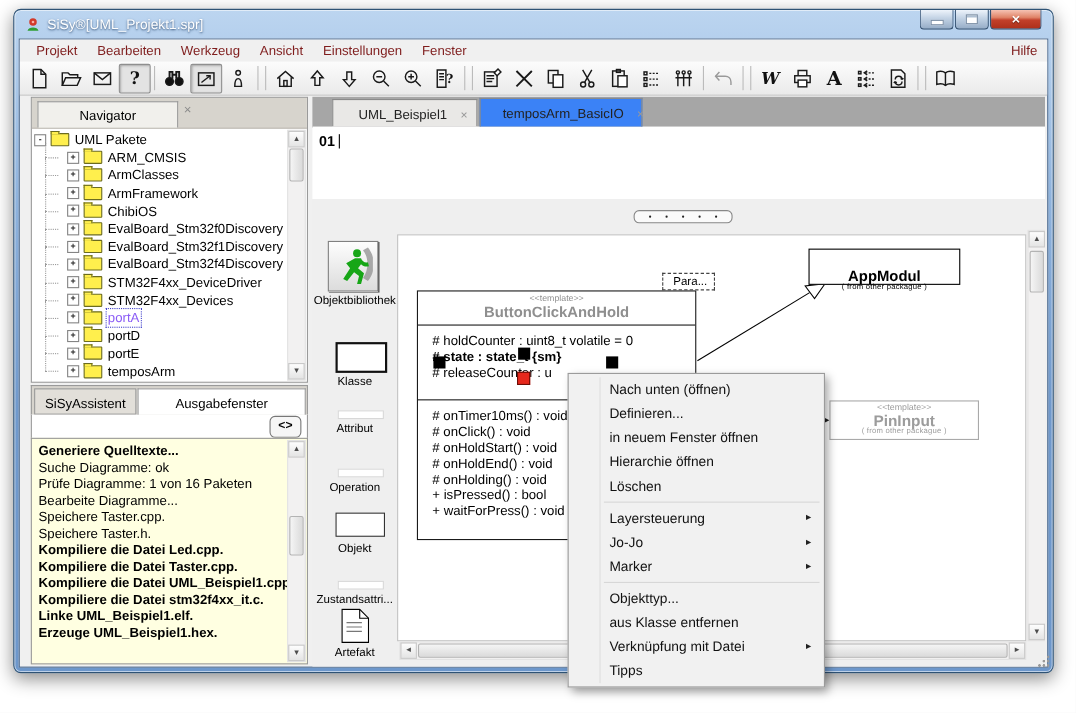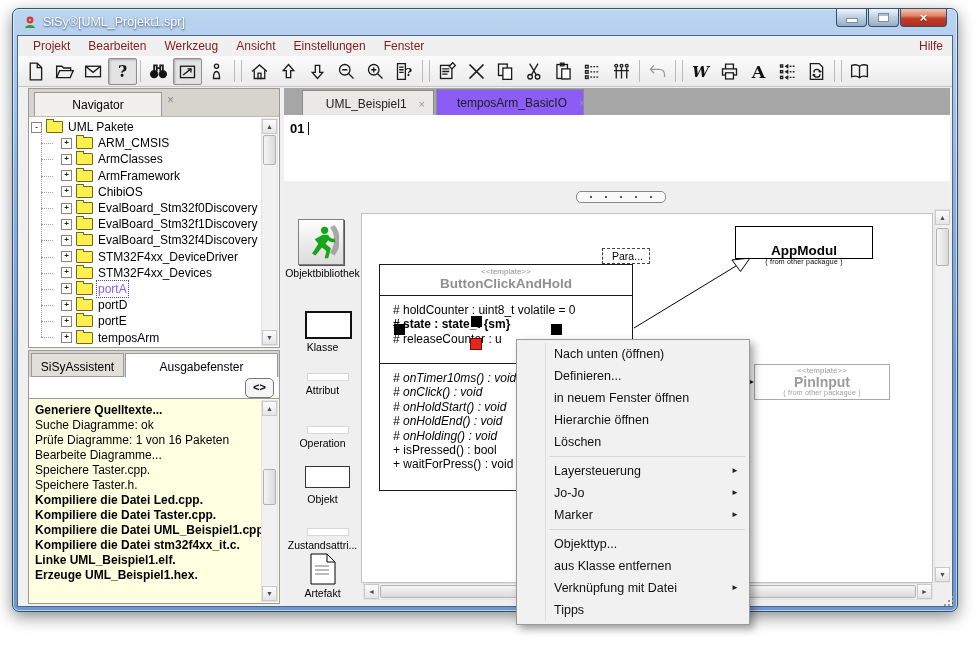--- a/index.html
+++ b/index.html
@@ -70,21 +70,21 @@
   .sb-thumb{position:absolute;background:linear-gradient(90deg,#f5f5f5,#dadada);border:1px solid #b3b3b3;border-radius:2px}
   .sb-h .sb-thumb{top:1px;height:11px;background:linear-gradient(#f5f5f5,#dadada)}
   .up::before{content:"▲"}.dn::before{content:"▼"}.lf::before{content:"◄"}.rt::before{content:"►"}
   
   .right-pane{position:absolute;left:266px;top:2px;right:2px;bottom:0}
   .doc-tabs{height:27px;background:#a6a6a6;position:relative;border-bottom:1px solid #8e8e8e}
   .dtab{position:absolute;bottom:0;height:25px;box-sizing:border-box;border:1px solid #8a8a8a;border-bottom:none;font-size:12px;padding:6px 8px 0 20px;color:#222}
   .dtab .xicon{color:#999;font-size:11px;margin-left:12px}
   .xicon::before{content:"×"}
   .dtab.inactive{left:18px;width:132px;background:#e9e8e6;text-align:right}
-  .dtab.active{left:152px;width:148px;background:#8b5cf6;height:26px;z-index:2;text-align:center}
+  .dtab.active{left:152px;width:148px;background:#3b82f6;height:26px;z-index:2;text-align:center}
   .edit-strip{position:absolute;left:0;right:0;top:27px;height:66px;background:#fff}
   .inline-edit{position:absolute;left:6px;top:6px;font-size:13px;font-weight:bold;color:#000}
   .caret{display:inline-block;width:1px;height:13px;background:#000;margin-left:4px;vertical-align:-2px}
   .diagram{position:absolute;left:0;right:0;top:93px;bottom:0;background:#efefef;overflow:hidden}
   .canvas{position:absolute;left:77px;top:32px;width:570px;height:368px;background:#fff;border:1px solid #c2c2c2}
   .pill{position:absolute;left:292px;top:10px;width:88px;height:10px;border:1px solid #888;border-radius:5px;background:#fafafa;display:flex;align-items:center;justify-content:space-evenly}
   .pdot{width:2px;height:2px;background:#222;border-radius:50%}
   
   .palette{position:absolute;left:0;top:0;width:77px;bottom:0;font-size:10.5px;color:#000;text-align:center}
   .pal-label{position:absolute;left:0;width:77px;white-space:nowrap;overflow:hidden}
@@ -98,21 +98,21 @@
   .box-appmodul .nm{font-size:13.5px;font-weight:bold;margin-top:16px}
   .origin{font-size:7px;letter-spacing:.2px}
   .box-param{left:318px;top:67px;width:48px;height:16px;border:1px dashed #444;background:#fff;font-size:10.5px;line-height:15px;overflow:hidden;position:absolute;text-align:center;padding-left:3px;box-sizing:border-box}
   .box-class{left:95px;top:83px;width:254px;height:227px;border:1px solid #1a1a1a}
   .cls-head{height:30px;color:#8f8f8f}
   .cls-head .st{font-size:8px;line-height:8px;padding-top:3px}
   .cls-head .nm{font-size:13.5px;font-weight:bold}
   .compart{border-top:1px solid #1a1a1a;text-align:left;padding:7px 2px 0 13px;font-size:12px;box-sizing:border-box}
   .compart div{height:14.4px;white-space:nowrap;overflow:hidden}
   .compart .bold{font-weight:bold}
-  .compart .it{font-style:italic}
+  .compart .it{}
   .attrs{height:68px}
   .ops{height:129px}
   .box-pininput{left:470px;top:183px;width:136px;height:36px;border:1px solid #a9a9a9;color:#9c9c9c}
   .box-pininput .st{font-size:8px;line-height:8px;padding-top:2px}
   .box-pininput .nm{font-size:14px;font-weight:bold;line-height:14px}
   .handle{position:absolute;width:11px;height:11px;background:#000}
   .handle.red{background:#e6281c;border:1px solid #6e0d06;width:10px;height:10px}
   .links{position:absolute;left:0;top:0;pointer-events:none}
   
   .context-menu{position:absolute;left:516px;top:339px;width:230px;background:#f1f1f1;border:1px solid #9b9b9b;box-shadow:4px 4px 8px rgba(0,0,0,.35);padding:3px 1px;z-index:50}

